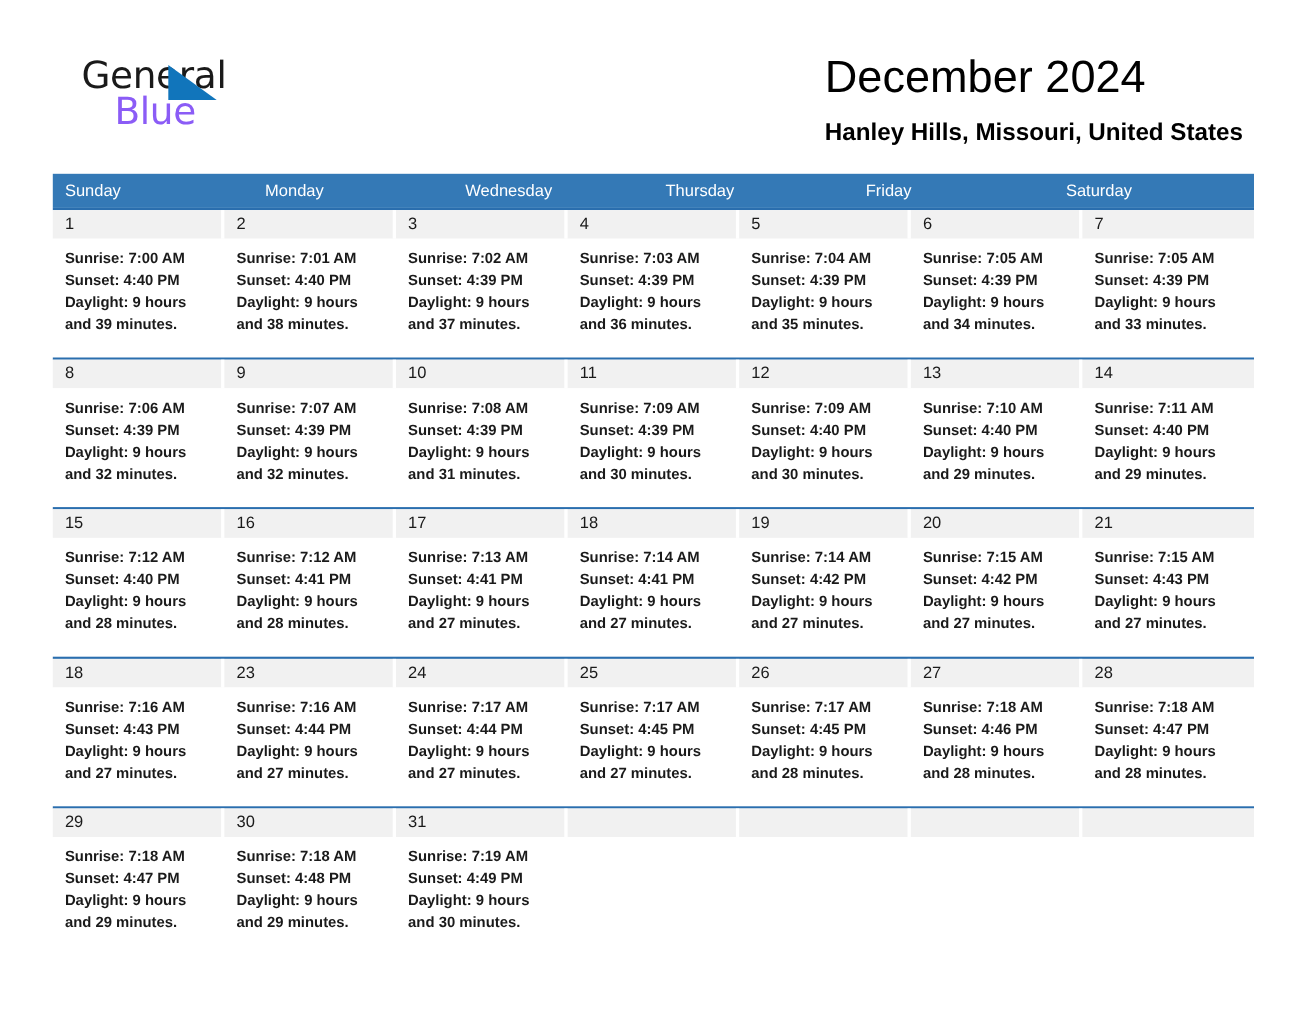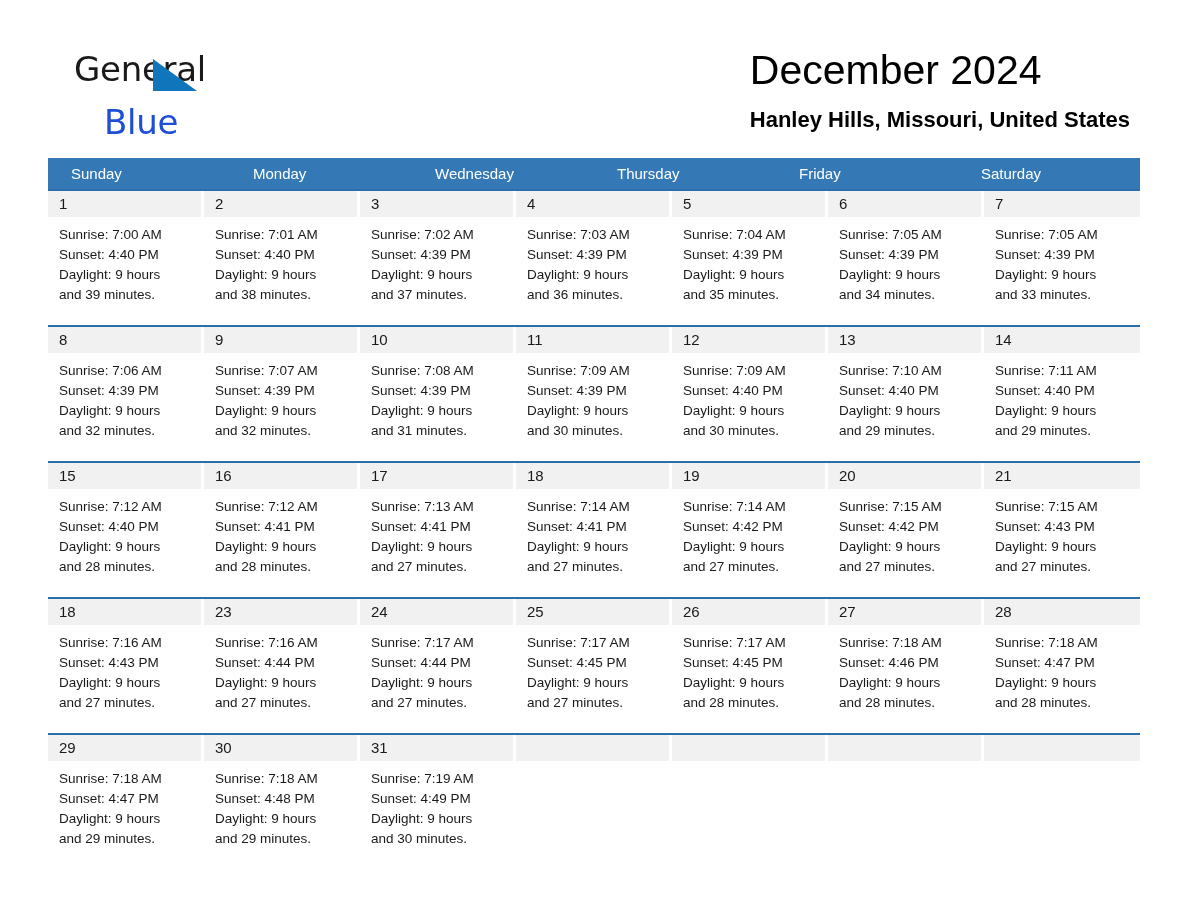--- a/index.html
+++ b/index.html
@@ -54,25 +54,24 @@
     height: 0;
     border-left: 44px solid #1175bb;
     border-top: 32px solid transparent;
   }
   .logo-blue {
     position: absolute;
     left: 46px;
     top: 33px;
     font-size: 34px;
     letter-spacing: -0.3px;
-    color: #1d4ed8;
+    color: #8b5cf6;
     font-family: "DejaVu Sans", sans-serif;
     font-weight: 400;
     line-height: 1;
-    margin-top: 20px;
   }
 
   .title-block {
     position: absolute;
     right: 58px;
     top: 46px;
     text-align: left;
   }
   .month-title {
     font-size: 41px;
@@ -100,21 +99,21 @@
   .weekday-row {
     display: flex;
     background: #3479b6;
     height: 31px;
   }
   .weekday-cell {
     flex: 1 1 0;
     color: #ffffff;
     font-size: 15px;
     line-height: 31px;
-    padding-left: 23px;
+    padding-left: 11px;
     box-sizing: border-box;
     white-space: nowrap;
   }
 
   .week {
     position: relative;
   }
   .week-rule {
     height: 2px;
     background: #2a6eae;
@@ -142,20 +141,21 @@
     bottom: 0;
     width: 3px;
     background: #ffffff;
   }
   .daynum-cell:last-child::after { display: none; }
 
   .detail-band {
     display: flex;
     background: #ffffff;
     height: 108px;
+    font-weight: bold;
   }
   .detail-cell {
     flex: 1 1 0;
     box-sizing: border-box;
     padding: 8px 8px 0 11px;
     font-size: 13.5px;
     line-height: 20px;
     color: #1a1a1a;
   }
   .detail-cell .ln { display: block; white-space: nowrap; }

